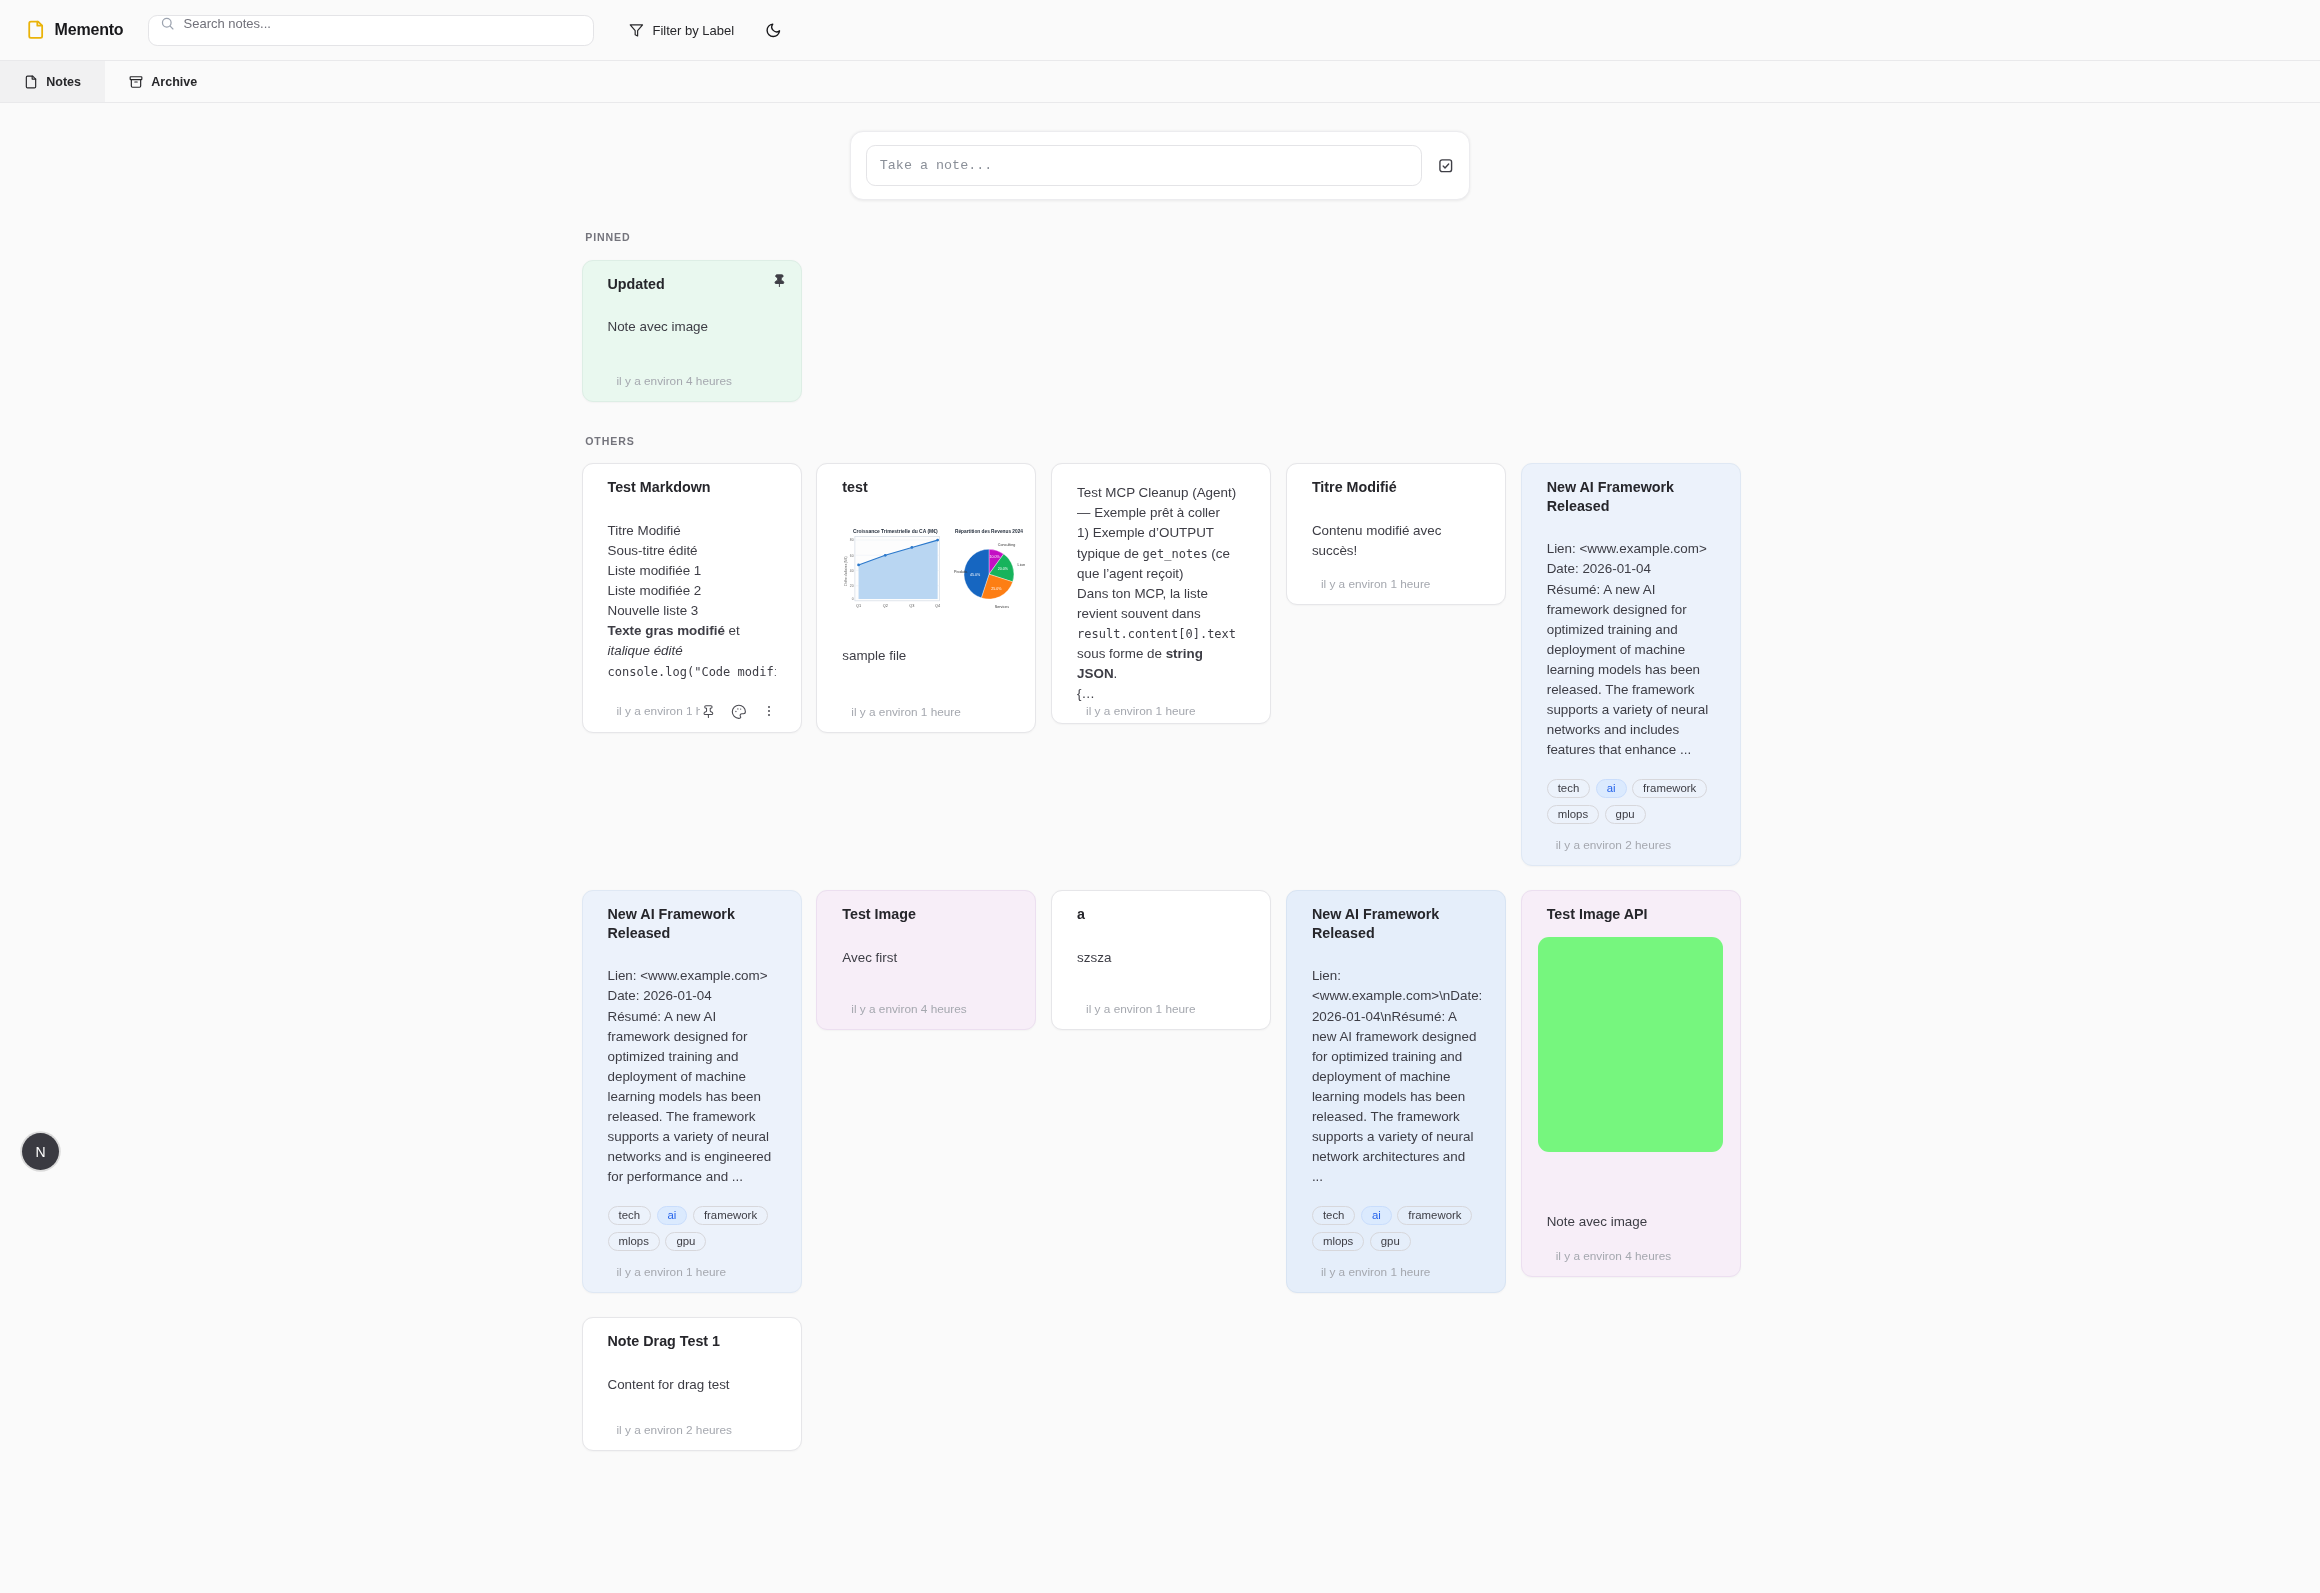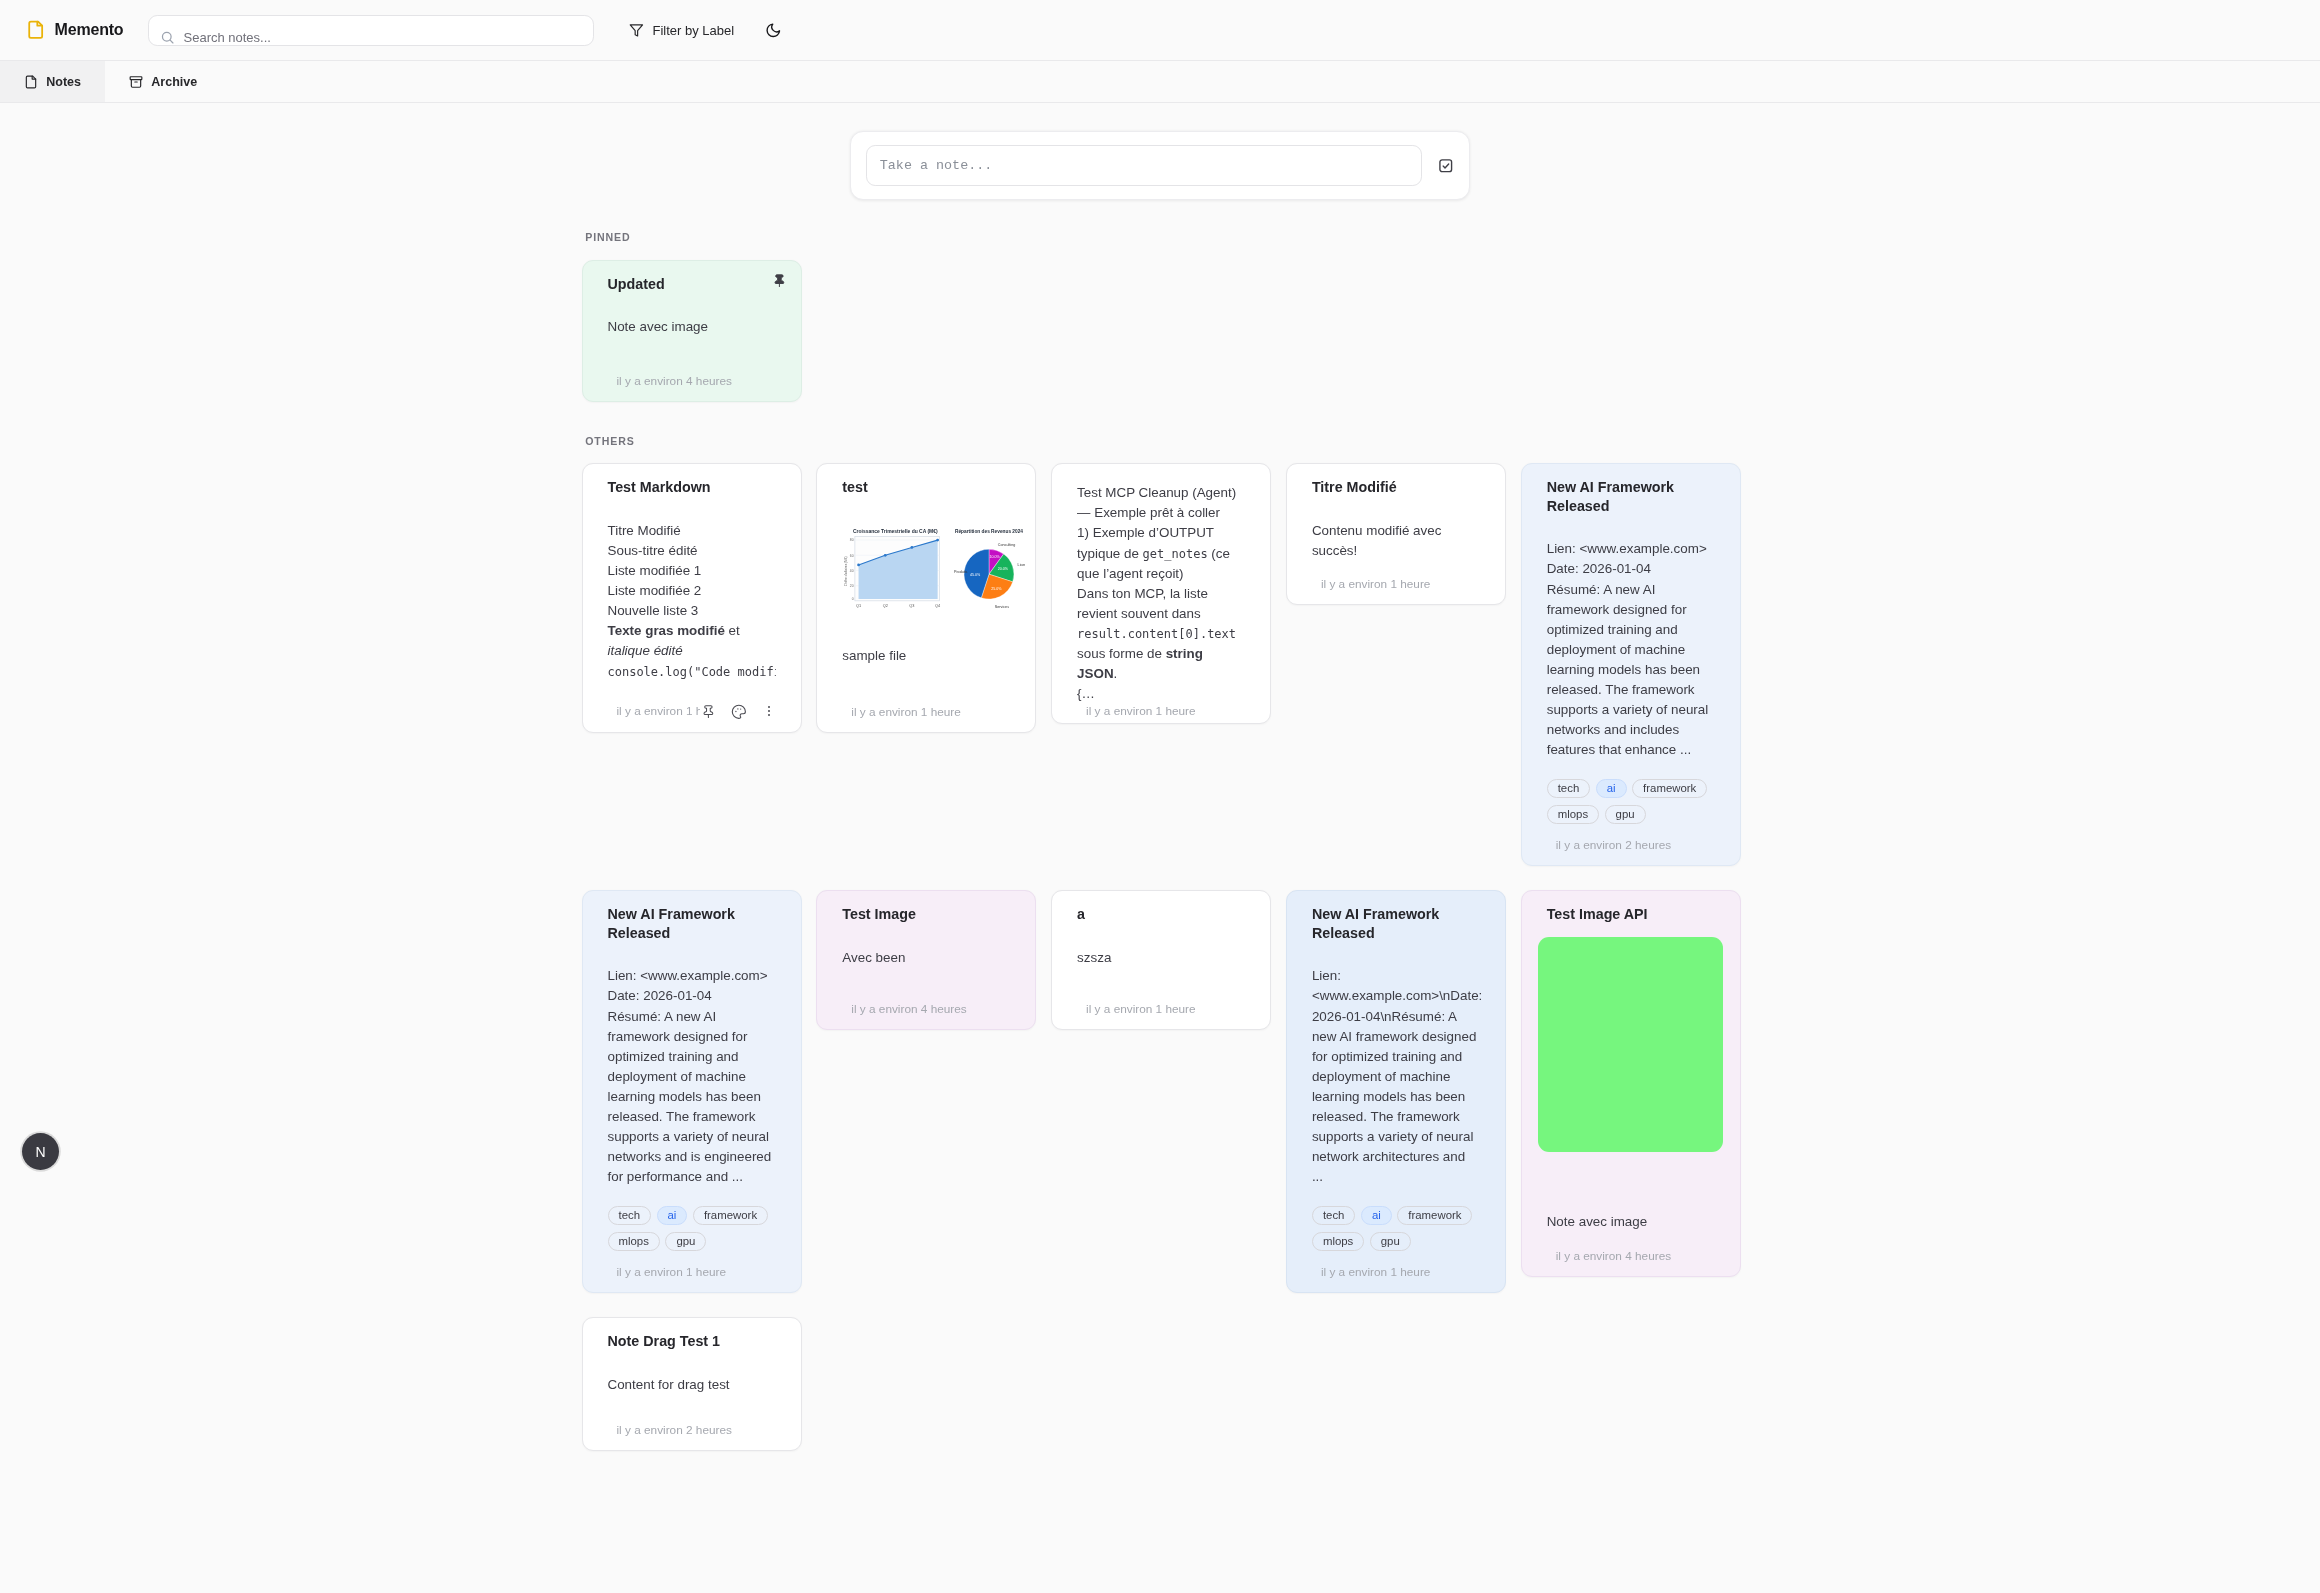--- a/index.html
+++ b/index.html
@@ -15,21 +15,21 @@
 
   
   .topbar {
     height:60px; display:flex; align-items:center; padding-left:26px;
     background:#fafafa;
   }
   .logo-wrap { display:flex; align-items:center; gap:9.2px; }
   .app-title { font-size:16px; font-weight:700; letter-spacing:-0.2px; color:#18181b; }
   .searchbox {
     margin-left:25px; width:446px; height:31px; border:0.9px solid #e4e4e7;
-    background:#fff; border-radius:9.2px; display:flex; align-items:flex-end; padding:0 11px; gap:8.3px;
+    background:#fff; border-radius:9.2px; display:flex; align-items:flex-start; padding:0 11px; gap:8.3px;
   }
   .searchbox input {
     border:none; outline:none; background:transparent; flex:1;
     font-size:13px; color:#3f3f46; font-family:inherit;
   }
   .searchbox input::placeholder { color:#71717a; }
   .filter-btn {
     margin-left:35px; display:flex; align-items:center; gap:8.3px;
     font-size:13px; color:#27272a; cursor:pointer; background:none; border:none; font-family:inherit;
   }
@@ -391,21 +391,21 @@
             <span class="tag accent">ai</span>
             <span class="tag">framework</span>
             <span class="tag">mlops</span>
             <span class="tag">gpu</span>
           </div>
         <div class="time">il y a environ 1 heure</div>
       </article>
 
       <article class="card bg-pink h152">
         <h3>Test Image</h3>
-        <div class="body">Avec been</div>
+        <div class="body">Avec first</div>
         <div class="time">il y a environ 4 heures</div>
       </article>
 
       <article class="card h152">
         <h3>a</h3>
         <div class="body">szsza</div>
         <div class="time">il y a environ 1 heure</div>
       </article>
 
       <article class="card bg-softblue2 h437">

